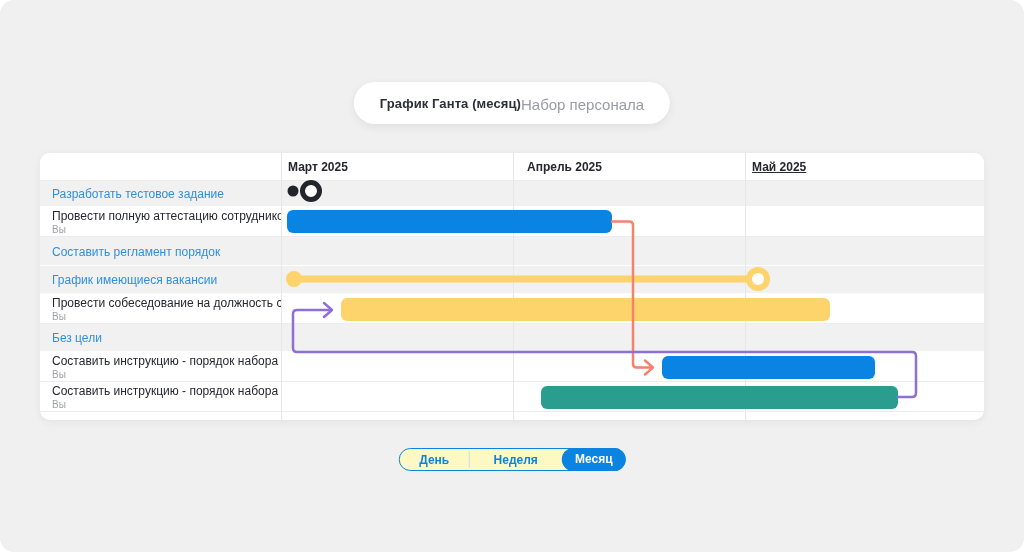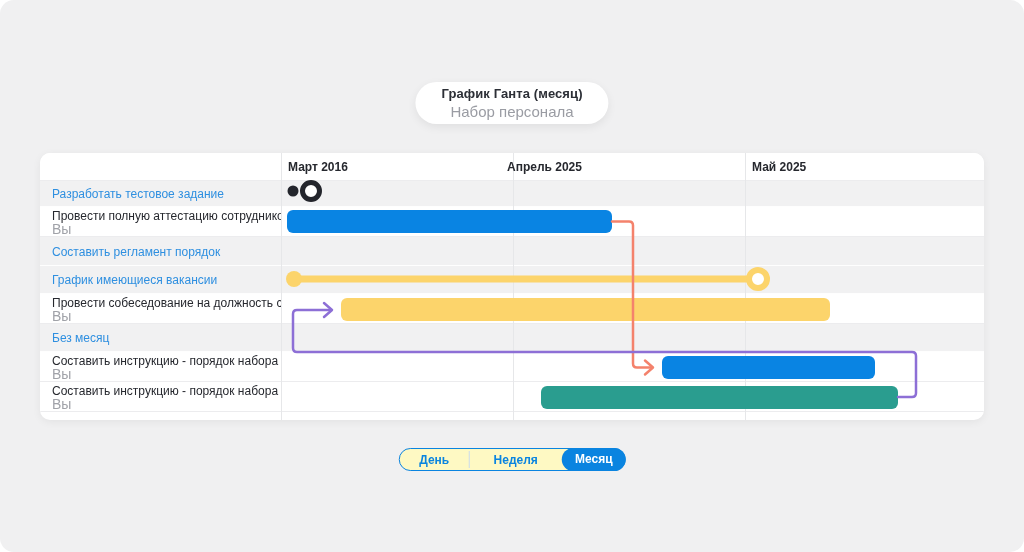--- a/index.html
+++ b/index.html
@@ -8,21 +8,21 @@
   #canvas {
     position: relative; width: 1024px; height: 552px;
     background: #f0f0f1; border-radius: 14px; overflow: hidden;
   }
 
   
   .title-pill {
     position: absolute; top: 82px; left: 50%; transform: translateX(-50%);
     height: 42px; padding: 0 26px; background: #fff; border-radius: 22px;
     box-shadow: 0 3px 10px rgba(0,0,0,0.07);
-    display: flex; flex-direction: column; align-items: center; justify-content: center;
+    display: flex; align-items: center; justify-content: center;
     white-space: nowrap;
   }
   .title-pill .t { font-size: 13px; font-weight: 700; color: #2c2f36; letter-spacing: .1px; }
   .title-pill .s { font-size: 15px; color: #9a9ca3; margin-top: 2px; }
 
   
   .card {
     position: absolute; left: 40px; top: 153px; width: 944px; height: 267px;
     background: #fff; border-radius: 10px; overflow: hidden;
     box-shadow: 0 2px 8px rgba(0,0,0,0.06);
@@ -30,21 +30,21 @@
   .row { position: absolute; left: 0; width: 100%; z-index: 0; }
   .row.goal { background: #f1f1f2; box-shadow: inset 0 -1px 0 rgba(255,255,255,0.9); }
   .row.task { background: #ffffff; box-shadow: inset 0 -1px 0 #ececee; }
   .row .cell {
     position: absolute; left: 0; top: 0; bottom: 0; width: 241px;
     display: flex; flex-direction: column; justify-content: center;
     padding-left: 12px; overflow: hidden; white-space: nowrap;
   }
   .row.goal .cell .label { font-size: 12px; font-weight: 500; color: #2e8fe0; }
   .row.task .cell .label { font-size: 12px; color: #26282e; line-height: 14px; }
-  .row.task .cell .assignee { font-size: 14px; color: #a0a2a8; line-height: 11px; margin-top: 1px; }
+  .row.task .cell .assignee { font-size: 10px; color: #a0a2a8; line-height: 11px; margin-top: 1px; }
 
   .gridline { position: absolute; top: 0; bottom: 0; width: 1px; background: #e6e7e9; z-index: 1; }
 
   .card-header {
     position: absolute; left: 0; top: 0; width: 100%; height: 28px;
     background: #fff; border-bottom: 1px solid #ececee; z-index: 0;
   }
   .month-label {
     position: absolute; top: 0; height: 28px; line-height: 28px;
     padding-left: 7px; font-size: 12px; font-weight: 700; color: #26282e; z-index: 2;
@@ -80,23 +80,23 @@
 <div id="canvas">
 
   <div class="title-pill">
     <div class="t">График Ганта (месяц)</div>
     <div class="s">Набор персонала</div>
   </div>
 
   <div class="card">
 
     <div class="card-header"></div>
-    <div class="month-label" style="left:241px;">Март 2016</div>
-    <div class="month-label" style="left:460px;">Апрель 2025</div>
-    <div class="month-label" style="left:705px;">Май 2025</div>
+    <div class="month-label" style="left:241px;">Март 2025</div>
+    <div class="month-label" style="left:480px;">Апрель 2025</div>
+    <div class="month-label" style="left:705px;text-decoration:underline;">Май 2025</div>
 
     <div class="row goal" style="top:28px;height:26px;">
       <div class="cell">
           <span class="label">Разработать тестовое задание</span>
         </div>
     </div>
     <div class="row task" style="top:54px;height:30px;">
       <div class="cell">
         <span class="label">Провести полную аттестацию сотрудников</span>
         <span class="assignee">Вы</span>
@@ -113,21 +113,21 @@
         </div>
     </div>
     <div class="row task" style="top:141px;height:30px;">
       <div class="cell">
         <span class="label">Провести собеседование на должность сот...</span>
         <span class="assignee">Вы</span>
       </div>
     </div>
     <div class="row goal" style="top:171px;height:28px;">
       <div class="cell">
-          <span class="label">Без месяц</span>
+          <span class="label">Без цели</span>
         </div>
     </div>
     <div class="row task" style="top:199px;height:30px;">
       <div class="cell">
         <span class="label">Составить инструкцию - порядок набора на...</span>
         <span class="assignee">Вы</span>
       </div>
     </div>
     <div class="row task" style="top:229px;height:30px;">
       <div class="cell">

